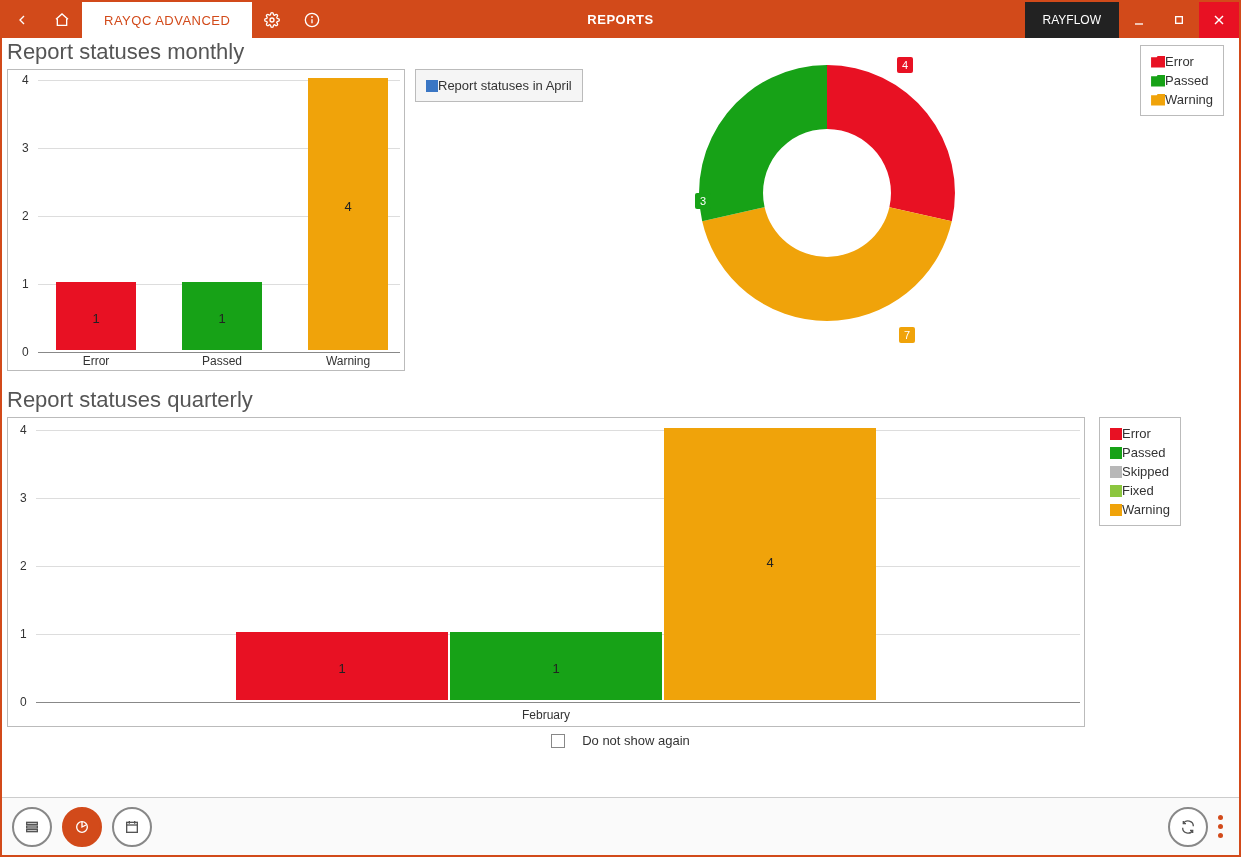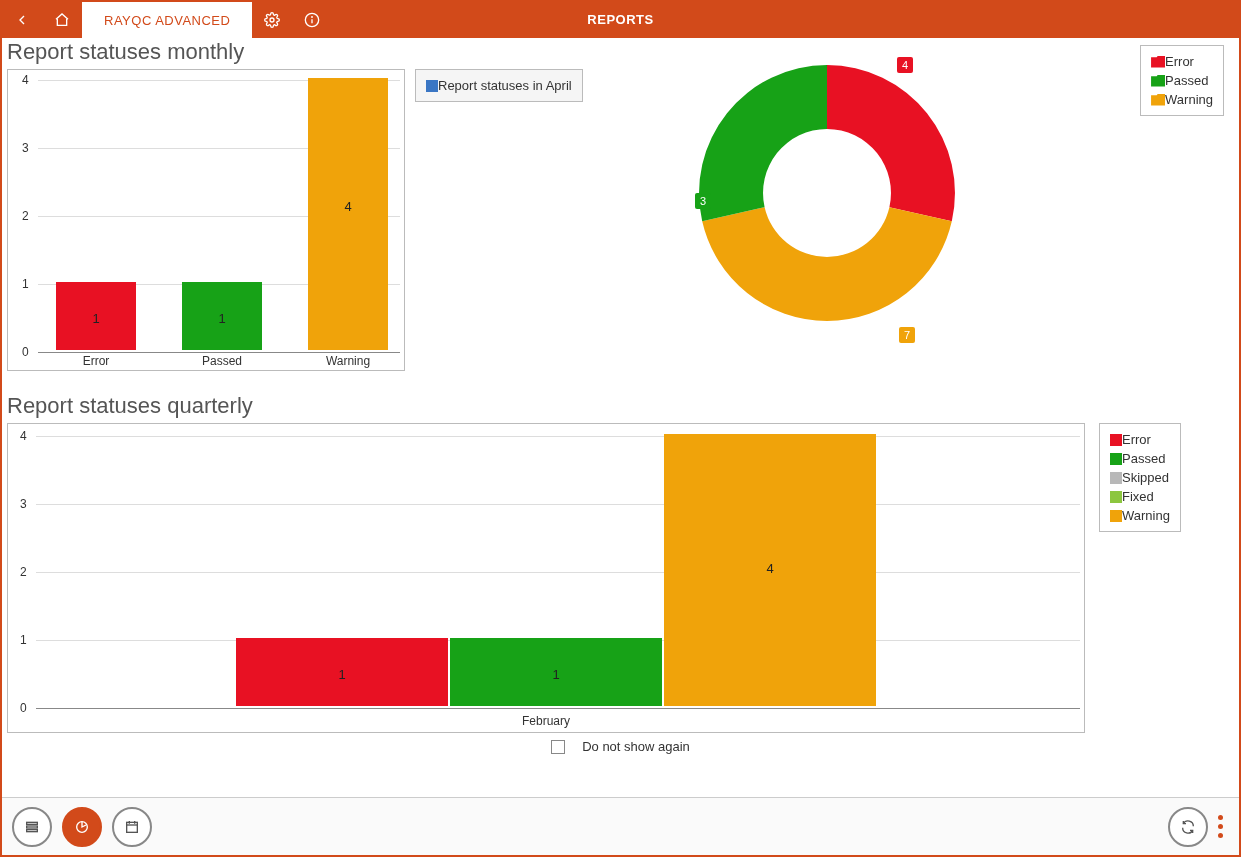--- a/index.html
+++ b/index.html
@@ -67,20 +67,41 @@
         </div>
       <div class="tb-btn">
           <svg class="icon" viewBox="0 0 24 24">
             <circle cx="12" cy="12" r="10"></circle>
             <line x1="12" y1="11" x2="12" y2="17"></line>
             <circle cx="12" cy="7.5" r="0.5" fill="#fff"></circle>
           </svg>
         </div>
     </div>
     <div class="tb-title">REPORTS</div>
+    <div class="tb-right">
+      <div class="rayflow">
+          <span>RAYFLOW</span>
+        </div>
+      <div class="win-btn">
+          <svg class="icon" viewBox="0 0 24 24">
+            <line x1="6" y1="18" x2="18" y2="18"></line>
+          </svg>
+        </div>
+      <div class="win-btn">
+          <svg class="icon" viewBox="0 0 24 24">
+            <rect x="7" y="7" width="10" height="10"></rect>
+          </svg>
+        </div>
+      <div class="win-btn win-close">
+          <svg class="icon" viewBox="0 0 24 24">
+            <line x1="6" y1="6" x2="18" y2="18"></line>
+            <line x1="18" y1="6" x2="6" y2="18"></line>
+          </svg>
+        </div>
+    </div>
   </div>
 
   <div class="content">
 
     <div class="row">
 
       <div class="cell" style="width:600px;">
         <div class="chart-title">Report statuses monthly</div>
         <div style="display:flex; gap:10px;">
           <div class="chart-box" style="width:398px; height:302px;">
@@ -139,21 +160,21 @@
               </div>
             <div class="legend-item">
                 <div class="swatch-folder" style="background:#f0a30a;"></div>
                 <span>Warning</span>
               </div>
           </div>
         </div>
       </div>
     </div>
 
-    <div class="cell" style="margin-top:22px;">
+    <div class="cell" style="margin-top:16px;">
       <div class="chart-title">Report statuses quarterly</div>
       <div style="display:flex; gap:14px;">
         <div class="chart-box" style="width:1078px; height:310px; position:relative;">
 
           <div class="grid-line" style="left:28px;right:4px;top:12px;height:1px;"></div>
           <div class="grid-line" style="left:28px;right:4px;top:80px;height:1px;"></div>
           <div class="grid-line" style="left:28px;right:4px;top:148px;height:1px;"></div>
           <div class="grid-line" style="left:28px;right:4px;top:216px;height:1px;"></div>
           <div class="grid-line" style="left:28px;right:4px;top:284px;height:1px;background:#888;"></div>
           <div class="axis-label" style="left:12px;top:5px;">4</div>

